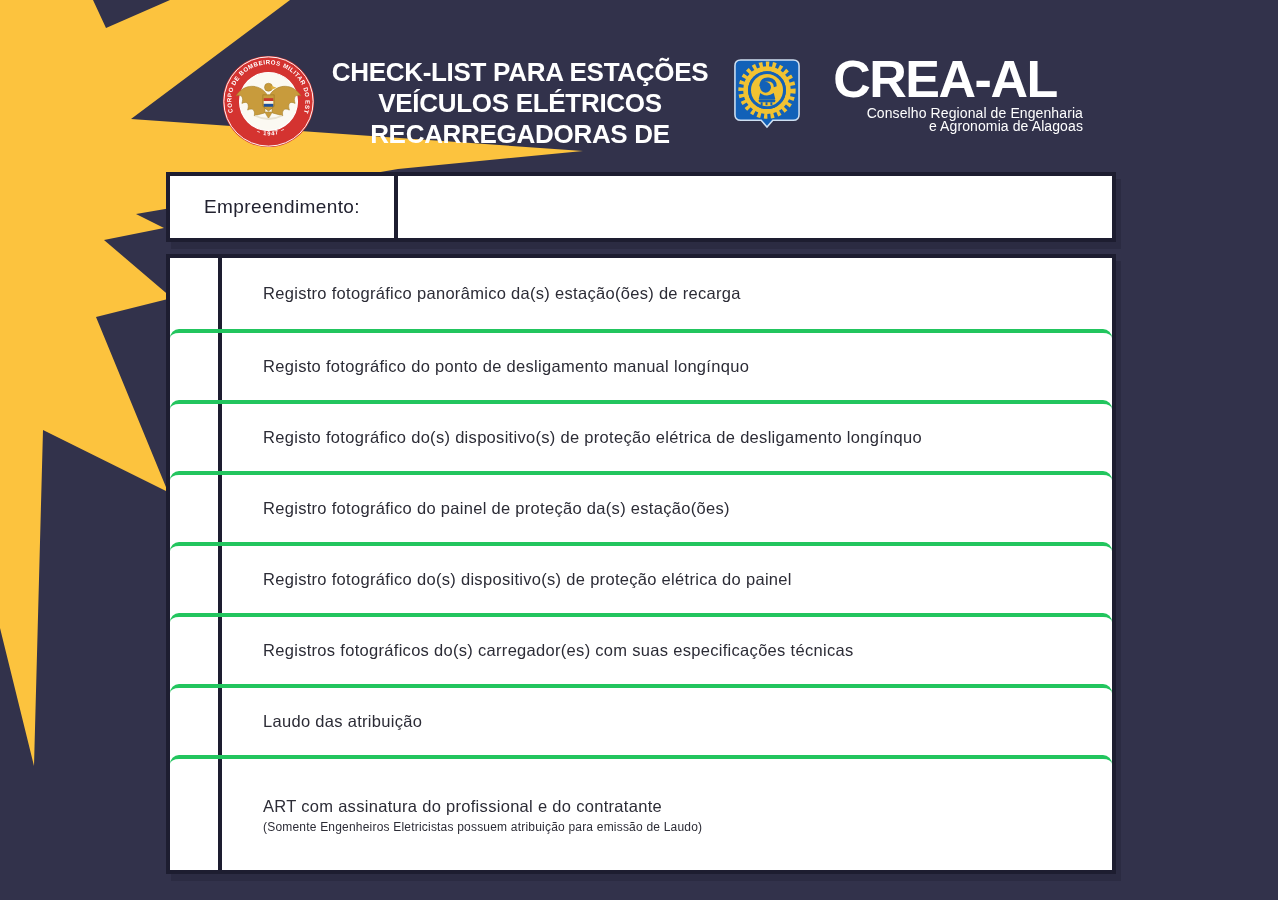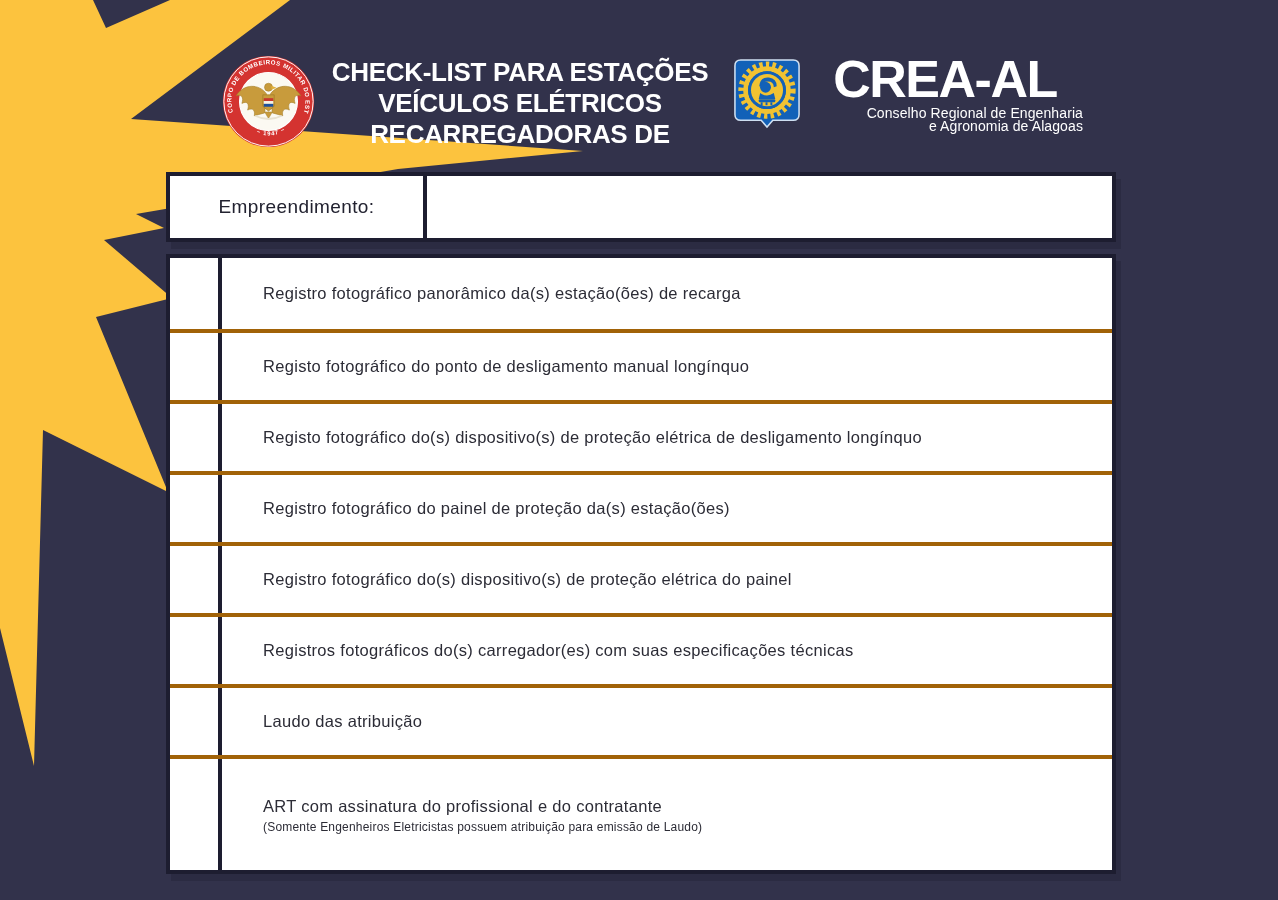--- a/index.html
+++ b/index.html
@@ -28,28 +28,28 @@
     color:#ffffff;font-weight:400;font-size:14px;line-height:13px;letter-spacing:0.1px;
   }
   
   .tbl{
     position:absolute;left:166px;width:950px;background:#ffffff;
     border:4px solid #1d1d30;box-sizing:border-box;
     box-shadow:5px 7px 0 rgba(10,10,25,0.18);
   }
   #table-emp{top:172px;height:70px;display:flex;}
   .emp-label{
-    width:257px;box-sizing:border-box;border-right:4px solid #1d1d30;
+    width:228px;box-sizing:border-box;border-right:4px solid #1d1d30;
     display:flex;align-items:center;justify-content:center;
     font-size:19px;color:#222230;letter-spacing:0.4px;
   }
   .emp-value{flex:1;}
   #table-check{top:254px;display:flex;flex-direction:column;}
   .row{display:flex;height:71px;box-sizing:border-box;background:#ffffff;}
-  .row + .row{border-top:4px solid #a16207;}
+  .row + .row{border-top:4px solid #22c55e;border-radius:9px;}
   .row.tall{height:115px;}
   .cell-check{
     width:52px;box-sizing:border-box;border-right:4px solid #1d1d30;
     flex:none;cursor:pointer;
   }
   .cell-text{
     flex:1;display:flex;flex-direction:column;justify-content:center;
     padding-left:41px;padding-right:12px;
   }
   .item-text{font-size:16.5px;color:#2c2c36;letter-spacing:0.3px;line-height:21px;}

